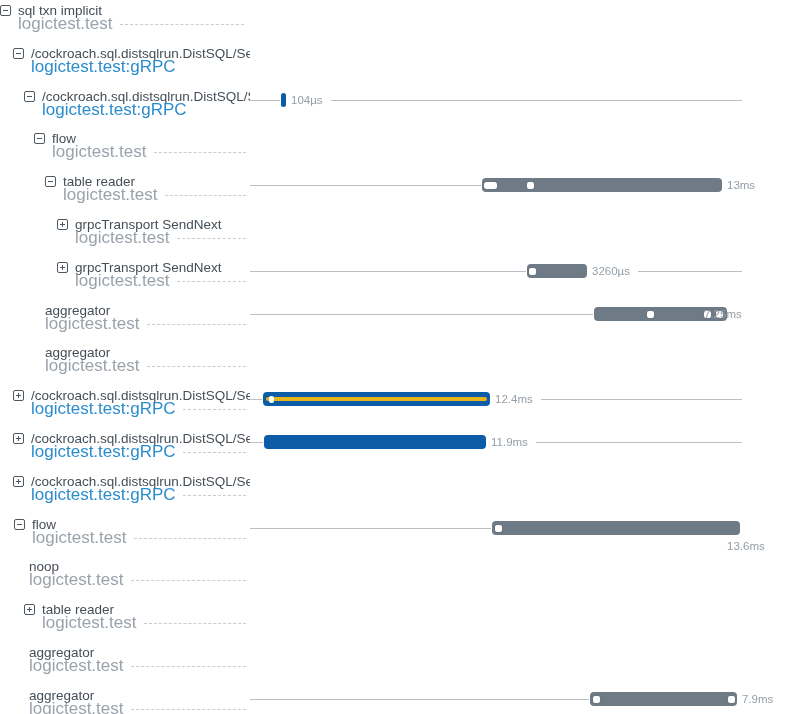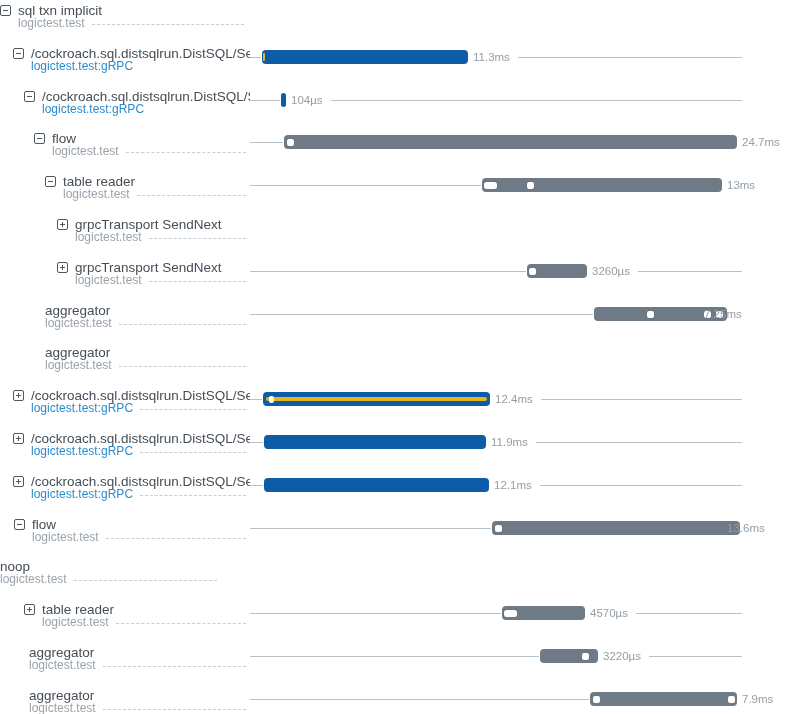--- a/index.html
+++ b/index.html
@@ -9,21 +9,21 @@
   .row{position:absolute;left:0;width:786px;height:42px;}
   .labels{position:absolute;left:0;top:0;width:250px;height:30px;overflow:hidden;}
   .name-line{display:flex;align-items:flex-start;gap:7px;height:14px;}
   .tg{box-sizing:border-box;width:11px;height:11px;border:1px solid var(--toggle);
       border-radius:2px;position:relative;flex:none;margin-top:2px;cursor:pointer;background:#fff;}
   .tg::before{content:"";position:absolute;left:2px;right:2px;top:50%;height:1px;margin-top:-0.5px;background:var(--toggle);}
   .tg.plus::after{content:"";position:absolute;top:2px;bottom:2px;left:50%;width:1px;margin-left:-0.5px;background:var(--toggle);}
   .name{font-size:13.5px;line-height:15px;color:var(--name-text);white-space:nowrap;}
   .sub-line{display:flex;align-items:center;height:13px;}
   .sub-line.shift{margin-left:18px;}
-  .sub{font-size:12px;line-height:13px;white-space:nowrap;}
+  .sub{font-size:17px;line-height:13px;white-space:nowrap;}
   .sub.gray{color:var(--sub-gray);}
   .sub.blue{color:var(--sub-blue);}
   .dash{flex:1 1 auto;border-top:1px dashed var(--dash);margin:1px 4px 0 7px;min-width:0;}
   .track{position:absolute;top:0;height:30px;}
   .hline{position:absolute;top:11px;height:1px;background:var(--line);}
   .bar{position:absolute;top:4px;height:14px;border-radius:4px;cursor:pointer;}
   .bar.gray{background:var(--bar-gray);}
   .bar.blue{background:var(--bar-blue);}
   .stripe{position:absolute;left:3px;right:3px;top:50%;height:4px;margin-top:-2px;border-radius:2px;background:var(--stripe-yellow);}
   .mk{position:absolute;top:50%;}
@@ -51,28 +51,20 @@
     <div class="row" style="top: 46px;">
       <div class="labels" style="padding-left: 13px; width: 237px;">
         <div class="name-line">
           <span class="tg"></span>
           <span class="name">/cockroach.sql.distsqlrun.DistSQL/Set</span>
         </div>
         <div class="sub-line shift">
           <span class="sub blue">logictest.test:gRPC</span>
         </div>
       </div>
-      <div class="track" style="left: 250px; width: 492px;">
-        <div class="hline" style="left: 0px; width: 11px;"></div>
-        <div class="bar blue" style="left: 12px; width: 206px;">
-          <div class="mk tick" style="left: 1px;"></div>
-        </div>
-        <span class="dur" style="left: 223px;">11.3ms</span>
-        <div class="hline" style="left: 268px; width: 224px;"></div>
-      </div>
     </div>
     <div class="row" style="top: 89px;">
       <div class="labels" style="padding-left: 24px; width: 226px;">
         <div class="name-line">
           <span class="tg"></span>
           <span class="name">/cockroach.sql.distsqlrun.DistSQL/S</span>
         </div>
         <div class="sub-line shift">
           <span class="sub blue">logictest.test:gRPC</span>
         </div>
@@ -87,27 +79,20 @@
     <div class="row" style="top: 131px;">
       <div class="labels" style="padding-left: 34px; width: 216px;">
         <div class="name-line">
           <span class="tg"></span>
           <span class="name">flow</span>
         </div>
         <div class="sub-line shift">
           <span class="sub gray">logictest.test</span>
           <span class="dash"></span>
         </div>
-      </div>
-      <div class="track" style="left: 250px; width: 492px;">
-        <div class="hline" style="left: 0px; width: 33px;"></div>
-        <div class="bar gray" style="left: 34px; width: 453px;">
-          <div class="mk dot" style="left: 3px;"></div>
-        </div>
-        <span class="dur" style="left: 492px;">24.7ms</span>
       </div>
     </div>
     <div class="row" style="top: 174px;">
       <div class="labels" style="padding-left: 45px; width: 205px;">
         <div class="name-line">
           <span class="tg"></span>
           <span class="name">table reader</span>
         </div>
         <div class="sub-line shift">
           <span class="sub gray">logictest.test</span>
@@ -229,94 +214,72 @@
       <div class="labels" style="padding-left: 13px; width: 237px;">
         <div class="name-line">
           <span class="tg plus"></span>
           <span class="name">/cockroach.sql.distsqlrun.DistSQL/Set</span>
         </div>
         <div class="sub-line shift">
           <span class="sub blue">logictest.test:gRPC</span>
           <span class="dash"></span>
         </div>
       </div>
-      <div class="track" style="left: 250px; width: 492px;">
-        <div class="hline" style="left: 0px; width: 13px;"></div>
-        <div class="bar blue" style="left: 14px; width: 225px;"></div>
-        <span class="dur" style="left: 244px;">12.1ms</span>
-        <div class="hline" style="left: 290px; width: 202px;"></div>
-      </div>
     </div>
     <div class="row" style="top: 517px;">
       <div class="labels" style="padding-left: 14px; width: 236px;">
         <div class="name-line">
           <span class="tg"></span>
           <span class="name">flow</span>
         </div>
         <div class="sub-line shift">
           <span class="sub gray">logictest.test</span>
           <span class="dash"></span>
         </div>
       </div>
       <div class="track" style="left: 250px; width: 492px;">
         <div class="hline" style="left: 0px; width: 241px;"></div>
         <div class="bar gray" style="left: 242px; width: 248px;">
           <div class="mk dot" style="left: 3px;"></div>
         </div>
-        <span class="dur" style="left: 477px;">13.6ms</span>
+        <span class="dur" style="left: 477px; margin-top: 18px;">13.6ms</span>
       </div>
     </div>
     <div class="row" style="top: 559px;">
-      <div class="labels" style="width: 221px;">
+      <div class="labels" style="padding-left: 29px; width: 221px;">
         <div class="name-line">
           <span class="name">noop</span>
         </div>
         <div class="sub-line">
           <span class="sub gray">logictest.test</span>
           <span class="dash"></span>
         </div>
       </div>
     </div>
     <div class="row" style="top: 602px;">
       <div class="labels" style="padding-left: 24px; width: 226px;">
         <div class="name-line">
           <span class="tg plus"></span>
           <span class="name">table reader</span>
         </div>
         <div class="sub-line shift">
           <span class="sub gray">logictest.test</span>
           <span class="dash"></span>
         </div>
       </div>
-      <div class="track" style="left: 250px; width: 492px;">
-        <div class="hline" style="left: 0px; width: 251px;"></div>
-        <div class="bar gray" style="left: 252px; width: 83px;">
-          <div class="mk pill" style="left: 2px;"></div>
-        </div>
-        <span class="dur" style="left: 340px;">4570µs</span>
-        <div class="hline" style="left: 386px; width: 106px;"></div>
-      </div>
     </div>
     <div class="row" style="top: 645px;">
       <div class="labels" style="padding-left: 29px; width: 221px;">
         <div class="name-line">
           <span class="name">aggregator</span>
         </div>
         <div class="sub-line">
           <span class="sub gray">logictest.test</span>
           <span class="dash"></span>
         </div>
-      </div>
-      <div class="track" style="left: 250px; width: 492px;">
-        <div class="hline" style="left: 0px; width: 289px;"></div>
-        <div class="bar gray" style="left: 290px; width: 58px;">
-          <div class="mk dot" style="left: 42px;"></div>
-        </div>
-        <span class="dur" style="left: 353px;">3220µs</span>
-        <div class="hline" style="left: 399px; width: 93px;"></div>
       </div>
     </div>
     <div class="row" style="top: 688px;">
       <div class="labels" style="padding-left: 29px; width: 221px;">
         <div class="name-line">
           <span class="name">aggregator</span>
         </div>
         <div class="sub-line">
           <span class="sub gray">logictest.test</span>
           <span class="dash"></span>

